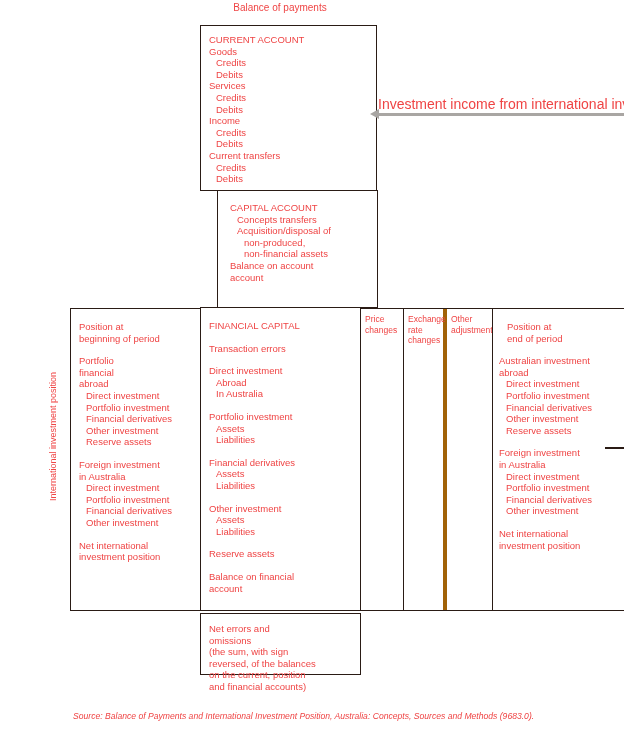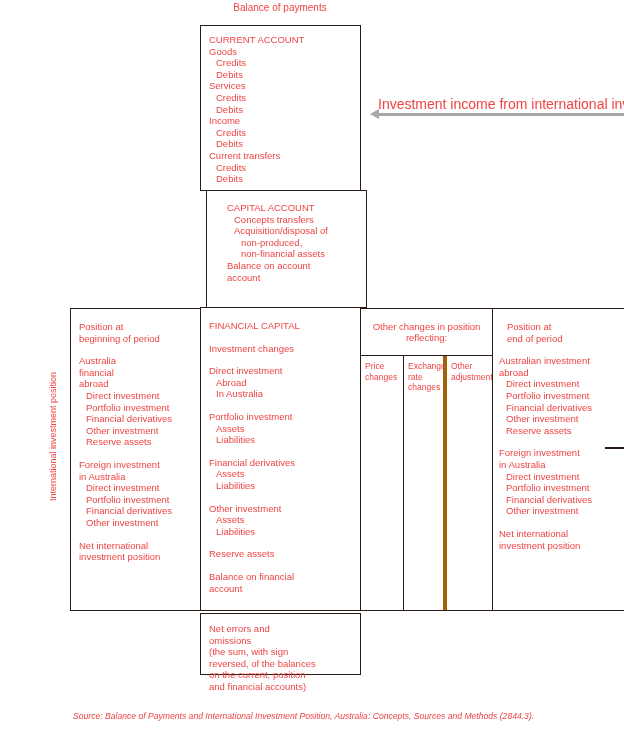--- a/index.html
+++ b/index.html
@@ -13,22 +13,22 @@
     background:#ffffff;
   }
   .ln{font-size:9.5px;line-height:11.6px;white-space:nowrap;}
   .ind1{padding-left:7px;}
   .ind2{padding-left:14px;}
   .gap{margin-top:11px;}
   #diagram-title{
     position:absolute;left:155px;top:2px;width:160px;text-align:center;
     font-size:10px;
   }
-  #box-current{left:155px;top:25px;width:161px;height:166px;padding:8px 8px 0 8px;}
-  #box-capital{left:161px;top:190px;width:161px;height:118px;padding:11px 4px 0 20px;}
+  #box-current{left:155px;top:25px;width:177px;height:166px;padding:8px 8px 0 8px;}
+  #box-capital{left:172px;top:190px;width:161px;height:118px;padding:11px 4px 0 12px;}
   #box-financial{left:155px;top:307px;width:161px;height:304px;padding:12px 4px 0 8px;}
   #box-beginning{left:25px;top:308px;width:131px;height:303px;padding:12px 2px 0 8px;}
   #box-end{left:447px;top:308px;width:137px;height:303px;padding:12px 2px 0 6px;}
   #box-errors{left:155px;top:613px;width:161px;height:62px;padding:9px 4px 0 8px;}
   #box-end .pos-indent{padding-left:8px;}
 
   
   #box-other{left:315px;top:308px;width:133px;height:303px;padding:0;display:flex;flex-direction:column;}
   #oc-header{
     height:47px;border-bottom:1px solid #2a1b15;box-sizing:border-box;
@@ -92,61 +92,60 @@
       <div class="ln ind1">Concepts transfers</div>
       <div class="ln ind1">Acquisition/disposal of</div>
       <div class="ln ind2">non-produced,</div>
       <div class="ln ind2">non-financial assets</div>
       <div class="ln ind0">Balance on account</div>
       <div class="ln ind0">account</div>
     </div>
 
   <div id="box-financial" class="box">
       <div class="ln ind0">FINANCIAL CAPITAL</div>
-      <div class="ln ind0 gap">Investment changes</div>
+      <div class="ln ind0 gap">Transaction errors</div>
       <div class="ln ind0 gap">Direct investment</div>
       <div class="ln ind1">Abroad</div>
       <div class="ln ind1">In Australia</div>
       <div class="ln ind0 gap">Portfolio investment</div>
       <div class="ln ind1">Assets</div>
       <div class="ln ind1">Liabilities</div>
       <div class="ln ind0 gap">Financial derivatives</div>
       <div class="ln ind1">Assets</div>
       <div class="ln ind1">Liabilities</div>
       <div class="ln ind0 gap">Other investment</div>
       <div class="ln ind1">Assets</div>
       <div class="ln ind1">Liabilities</div>
       <div class="ln ind0 gap">Reserve assets</div>
       <div class="ln ind0 gap">Balance on financial</div>
       <div class="ln ind0">account</div>
     </div>
 
   <div id="box-beginning" class="box">
       <div class="ln ind0">Position at</div>
       <div class="ln ind0">beginning of period</div>
-      <div class="ln ind0 gap">Australia</div>
+      <div class="ln ind0 gap">Portfolio</div>
       <div class="ln ind0">financial</div>
       <div class="ln ind0">abroad</div>
       <div class="ln ind1">Direct investment</div>
       <div class="ln ind1">Portfolio investment</div>
       <div class="ln ind1">Financial derivatives</div>
       <div class="ln ind1">Other investment</div>
       <div class="ln ind1">Reserve assets</div>
       <div class="ln ind0 gap">Foreign investment</div>
       <div class="ln ind0">in Australia</div>
       <div class="ln ind1">Direct investment</div>
       <div class="ln ind1">Portfolio investment</div>
       <div class="ln ind1">Financial derivatives</div>
       <div class="ln ind1">Other investment</div>
       <div class="ln ind0 gap">Net international</div>
       <div class="ln ind0">investment position</div>
     </div>
 
   <div id="box-other" class="box">
-    <div id="oc-header">Other changes in position reflecting:</div>
     <div id="oc-cols">
       <div class="oc-col c1">Price changes</div>
       <div class="oc-col c2">Exchange rate changes</div>
       <div class="oc-col c3">Other adjustments</div>
     </div>
   </div>
 
   <div id="box-end" class="box">
       <div class="ln ind0 pos-indent">Position at</div>
       <div class="ln ind0 pos-indent">end of period</div>
@@ -177,15 +176,15 @@
     </div>
 
   <div id="side-label">International investment position</div>
 
   <div id="arrow-label">Investment income from international investment</div>
   <div id="arrow-hline"></div>
   <div id="arrow-vline"></div>
   <div id="arrow-head"></div>
   <div id="arrow-stub"></div>
 
-  <div id="source-line">Source: Balance of Payments and International Investment Position, Australia: Concepts, Sources and Methods (2844.3).</div>
+  <div id="source-line">Source: Balance of Payments and International Investment Position, Australia: Concepts, Sources and Methods (9683.0).</div>
 
 </div>
 
 </body></html>

